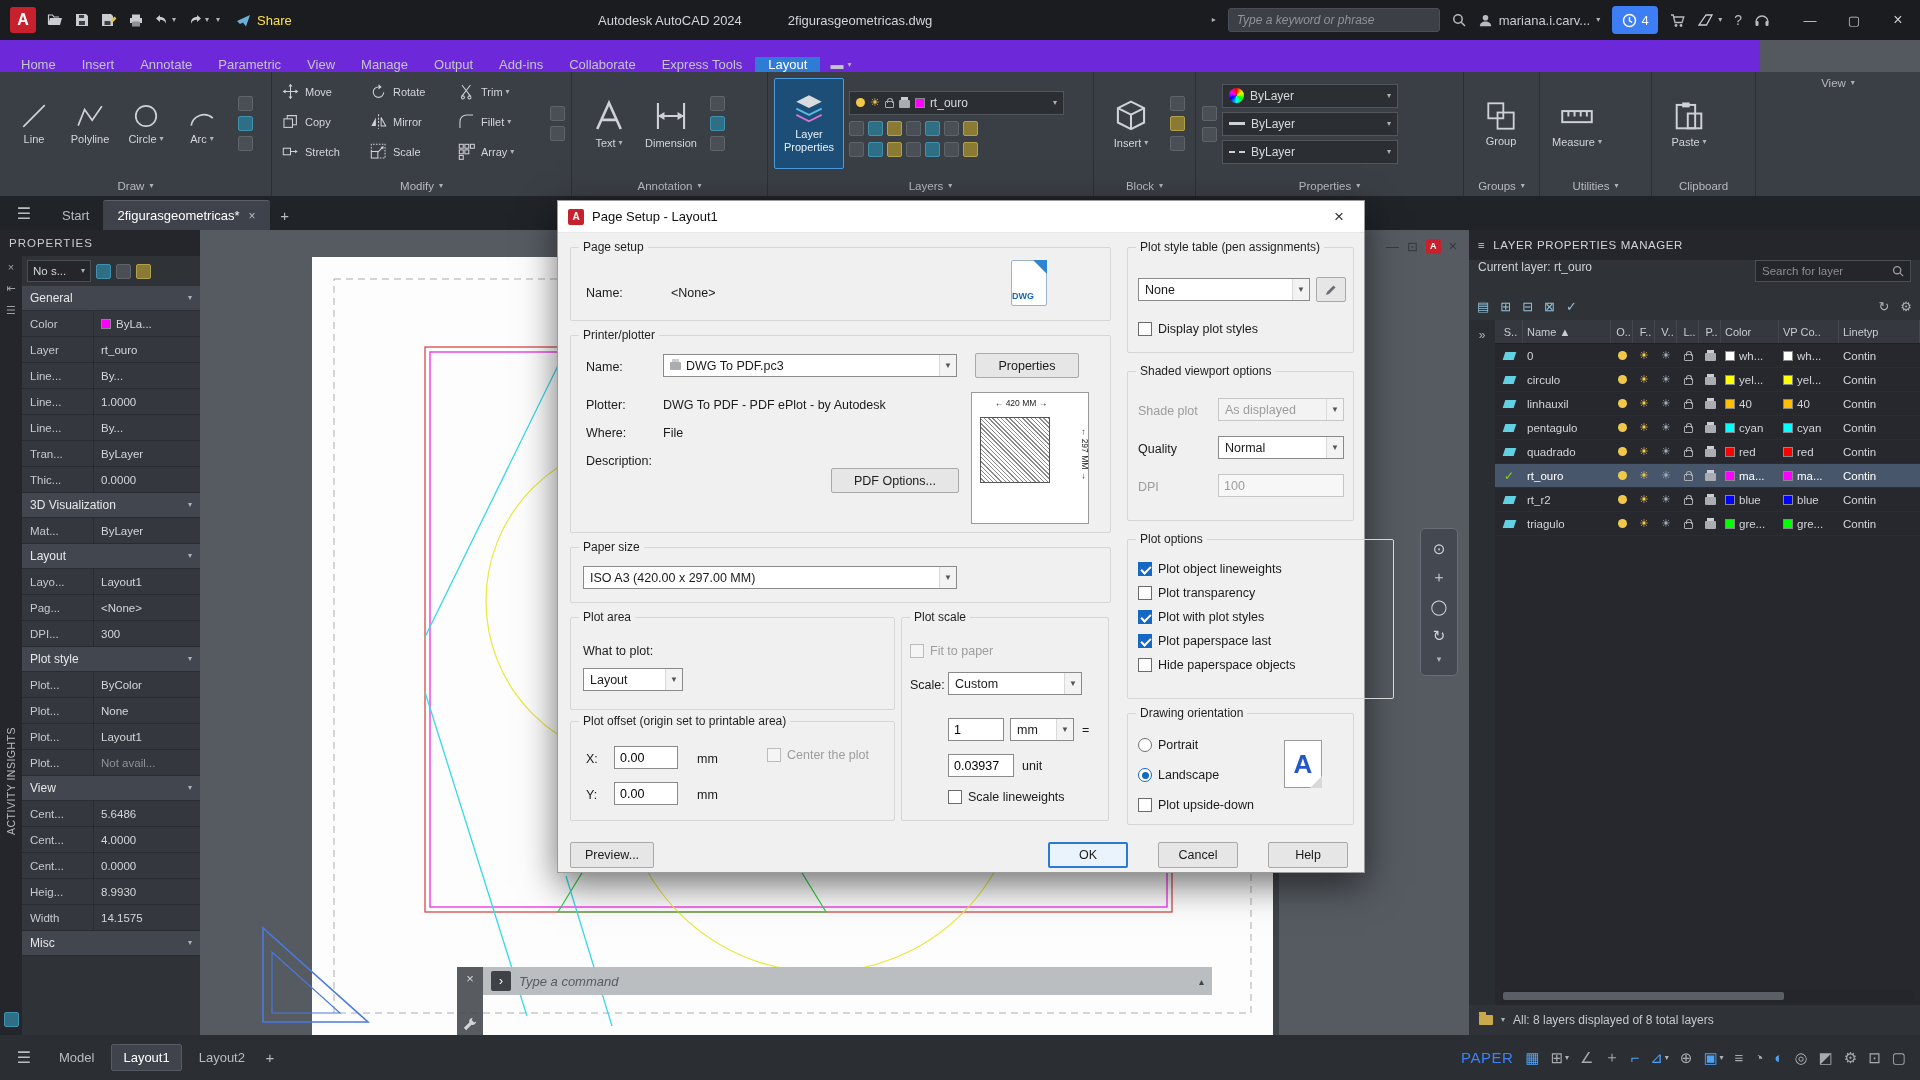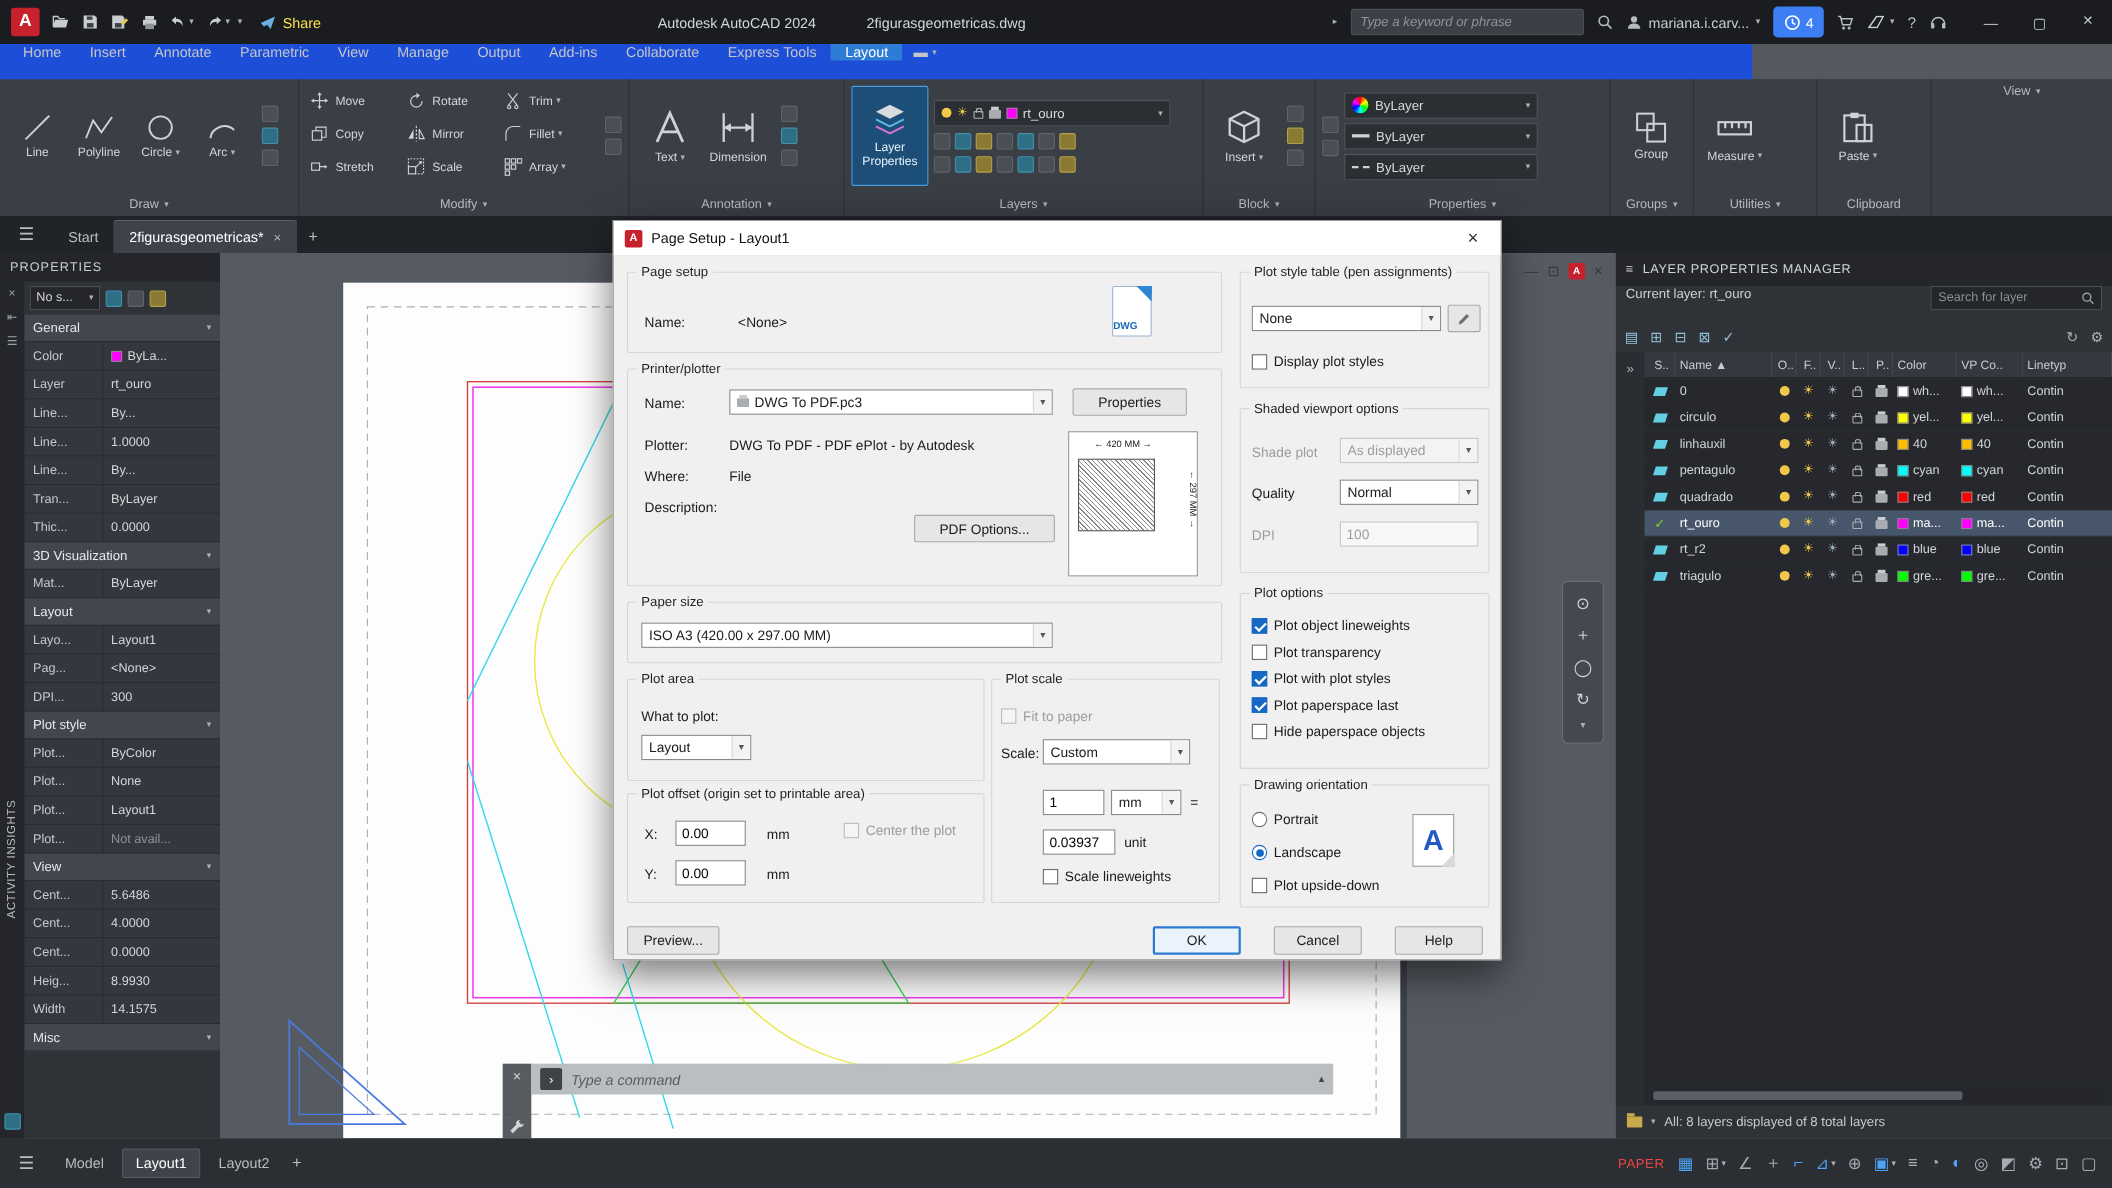--- a/index.html
+++ b/index.html
@@ -21,21 +21,21 @@
 .tb-search{width:212px;height:24px;background:#3c4046;border:1px solid #4a4e55;border-radius:3px;display:flex;align-items:center;padding:0 8px}
 .tb-search input{flex:1;background:none;border:none;color:#c8cbd0;font-size:12px}
 .tb-search input::placeholder{color:#8f939a;font-style:italic}
 .tb-user{display:flex;align-items:center;gap:6px;color:#c8cbd0}
 .tb-badge{height:28px;min-width:46px;background:#3d7ef5;border-radius:4px;display:flex;align-items:center;justify-content:center;gap:5px;color:#fff;font-size:13px;padding:0 8px}
 .tb-help{font-size:14px;color:#b7bbc0}
 .winbtns{display:flex;margin-left:6px}
 .winbtns span{width:44px;height:40px;display:flex;align-items:center;justify-content:center;color:#c8cbd0;font-size:13px}
 
 
-.ribbontabs{position:absolute;left:0;top:40px;width:1593px;height:32px;background:#1d4ed8;display:flex;align-items:flex-start;padding-left:8px;font-size:13px;z-index:29}
+.ribbontabs{position:absolute;left:0;top:40px;width:1760px;height:32px;background:#6d28d9;display:flex;align-items:flex-end;padding-left:8px;font-size:13px;z-index:29}
 .rtab{display:flex;align-items:center;padding:0 13px;color:#c3c6cb}
 .rtab.active{background:#2e7cd6;color:#fff}
 .rtab-more{display:flex;align-items:center;gap:4px;padding:0 10px;color:#c3c6cb}
 
 
 .ribbon{position:absolute;left:0;top:72px;width:1920px;height:124px;background:#3a3e45;display:flex;z-index:28}
 .rpanel{height:100%;border-right:1px solid #2c2f34;display:flex;flex-direction:column;flex:none}
 .rpanel-c{flex:1;display:flex;align-items:center;padding:4px 6px;gap:5px;min-height:0}
 .plabel{height:21px;display:flex;align-items:center;justify-content:center;gap:5px;color:#b7bac0;font-size:11.5px}
 .ritem{display:flex;align-items:center;justify-content:center;color:#d3d6da;font-size:11px;border-radius:2px}
@@ -188,21 +188,21 @@
 .penbtn{position:absolute;width:30px;height:25px;background:#e6e6e6;border:1px solid #a9a9a9;border-radius:2px;display:flex;align-items:center;justify-content:center}
 
 
 .statusbar{position:absolute;left:0;bottom:0;width:1920px;height:45px;background:#2b2e33;display:flex;align-items:center;font-size:13px;z-index:30}
 .sb-menu{width:48px;display:flex;justify-content:center;color:#b9bcc1;font-size:16px}
 .sb-tabs{display:flex;align-items:center;gap:6px}
 .stab{padding:5px 11px;color:#b9bcc1}
 .stab.active{background:#3f444c;border:1px solid #565b63;border-radius:2px;color:#fff}
 .sb-plus{width:28px;display:flex;justify-content:center;color:#b9bcc1;font-size:15px}
 .sb-right{margin-left:auto;display:flex;align-items:center;gap:12px;padding-right:14px}
-.sb-paper{color:#ef4444;font-size:12px;letter-spacing:.5px}
+.sb-paper{color:#3b82f6;font-size:15px;letter-spacing:.5px}
 .sb-icons{display:flex;align-items:center;gap:11px}
 .sic{color:#a7abb1;font-size:15px;display:flex;align-items:center;gap:2px}
 .sic.on{color:#4fa3f5}
 </style>
 </head>
 <body>
 
 <div class="titlebar">
   <div class="alogo">A</div>
   <div class="qat">
@@ -1384,21 +1384,21 @@
     </div>
     <span class="lbl" style="left:10px;top:70px">Quality</span>
     <div class="ddl" style="left:90px;top:64px;width:126px">
       <span>Normal</span>
       <span class="dd">▼</span>
     </div>
     <span class="lbl dis" style="left:10px;top:108px">DPI</span>
     <input class="inp dis" style="left: 90px; top: 102px; width: 126px;" value="100">
   </div>
 
-  <div class="grp" style="left:569px;top:338px;width:227px;height:160px">
+  <div class="grp" style="left:569px;top:338px;width:267px;height:160px">
     <span class="leg">Plot options</span>
     <div style="position:absolute;left:10px;top:22px">
         <div class="cbf on">
           <span class="box"></span>
           <span>Plot object lineweights</span>
         </div>
         <div class="cbf">
           <span class="box"></span>
           <span>Plot transparency</span>
         </div>

